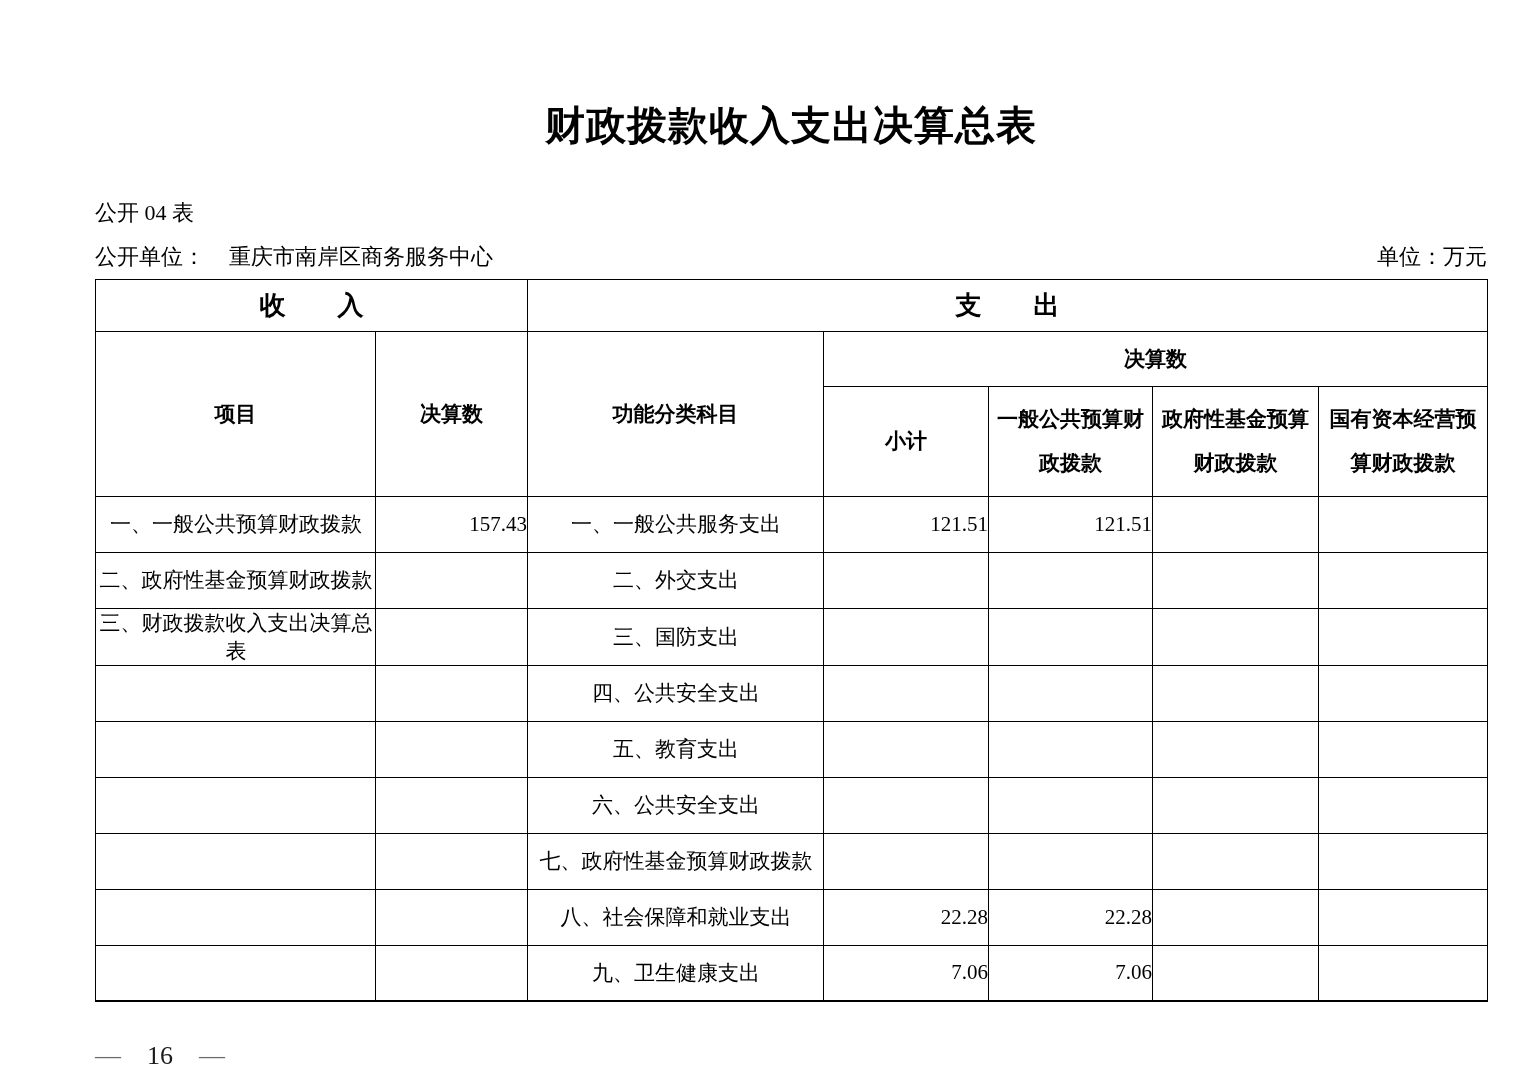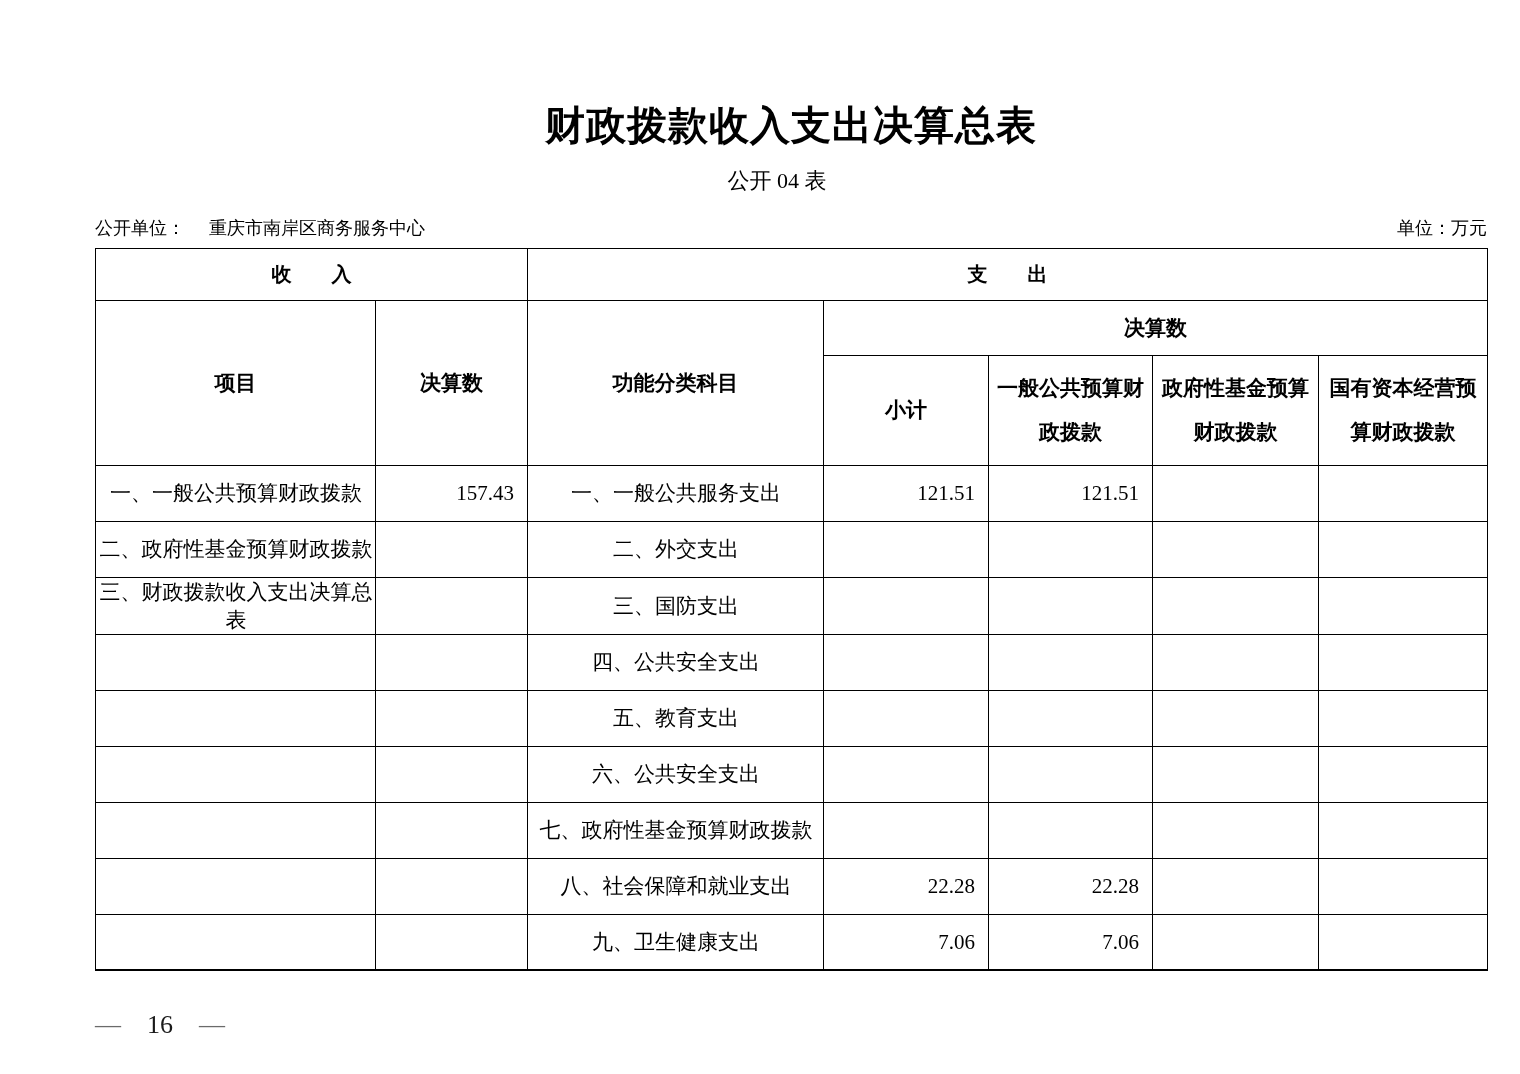--- a/index.html
+++ b/index.html
@@ -14,57 +14,57 @@
 
   .doc-title {
     margin-top: 104px;
     font-size: 40px;
     font-weight: bold;
     text-align: center;
     letter-spacing: 1px;
     line-height: 1.1;
   }
   .form-label-row {
-    margin-top: 20px;
-    text-align: center;
+    margin-top: 52px;
+    text-align: left;
     padding-right: 28px;
     font-size: 22px;
     line-height: 1.15;
   }
   .unit-row {
-    margin-top: 25px;
+    margin-top: 19px;
     margin-bottom: 9px;
     display: flex;
     justify-content: space-between;
     align-items: baseline;
-    font-size: 18px;
+    font-size: 22px;
     line-height: 1.15;
   }
   .publisher-name { margin-left: 24px; }
 
   table.summary {
     width: 1392px;
     border-collapse: collapse;
     table-layout: fixed;
   }
   table.summary td {
     border: 1px solid #000;
     font-size: 21px;
     vertical-align: middle;
     overflow: hidden;
   }
   table.summary { border-bottom: 2px solid #000; }
   td.hdr { font-weight: bold; text-align: center; }
-  tr.row-a td { height: 52px; font-size: 20px; }
+  tr.row-a td { height: 52px; font-size: 26px; }
   tr.row-b td { height: 55px; }
   tr.row-c td { height: 110px; }
   td.wrap-hdr { font-size: 20px; line-height: 44px; padding: 0 1px; text-align: center; }
   tbody.data-rows td { height: 56px; }
   td.c-item { text-align: center; padding-left: 3px; padding-right: 2px; }
-  td.c-num  { text-align: right; padding-right: 13px; }
+  td.c-num  { text-align: right; }
 
   .page-footer {
     margin-top: 31px;
     display: flex;
     align-items: center;
     font-size: 26px;
   }
   .page-footer .dash { color: #6a6a6a; letter-spacing: 0; }
   .page-footer .page-num { margin: 8px 26px; color: #1a1a1a; }
 </style>

